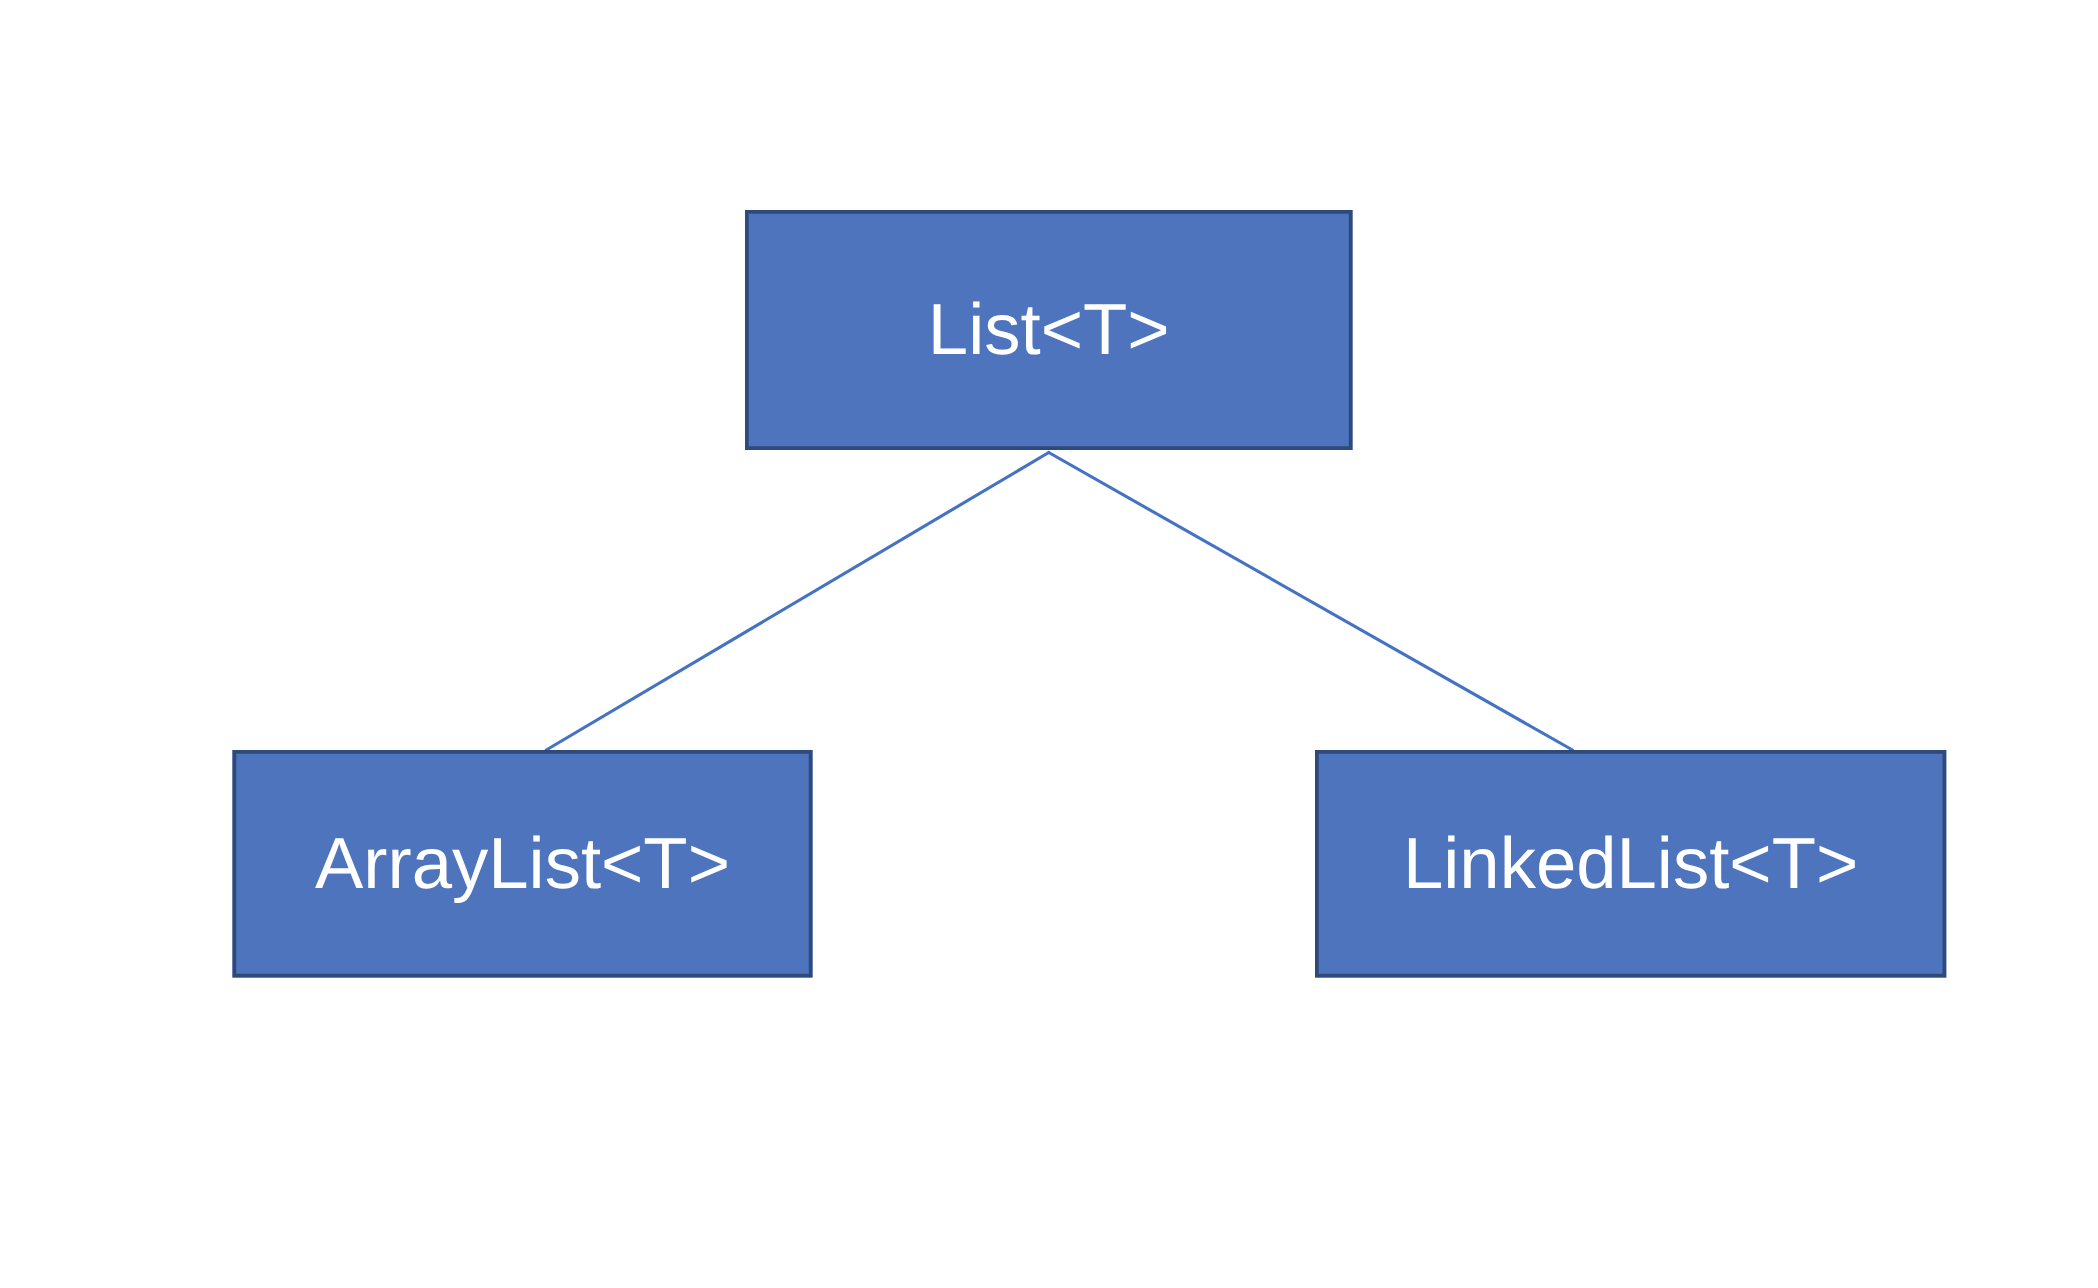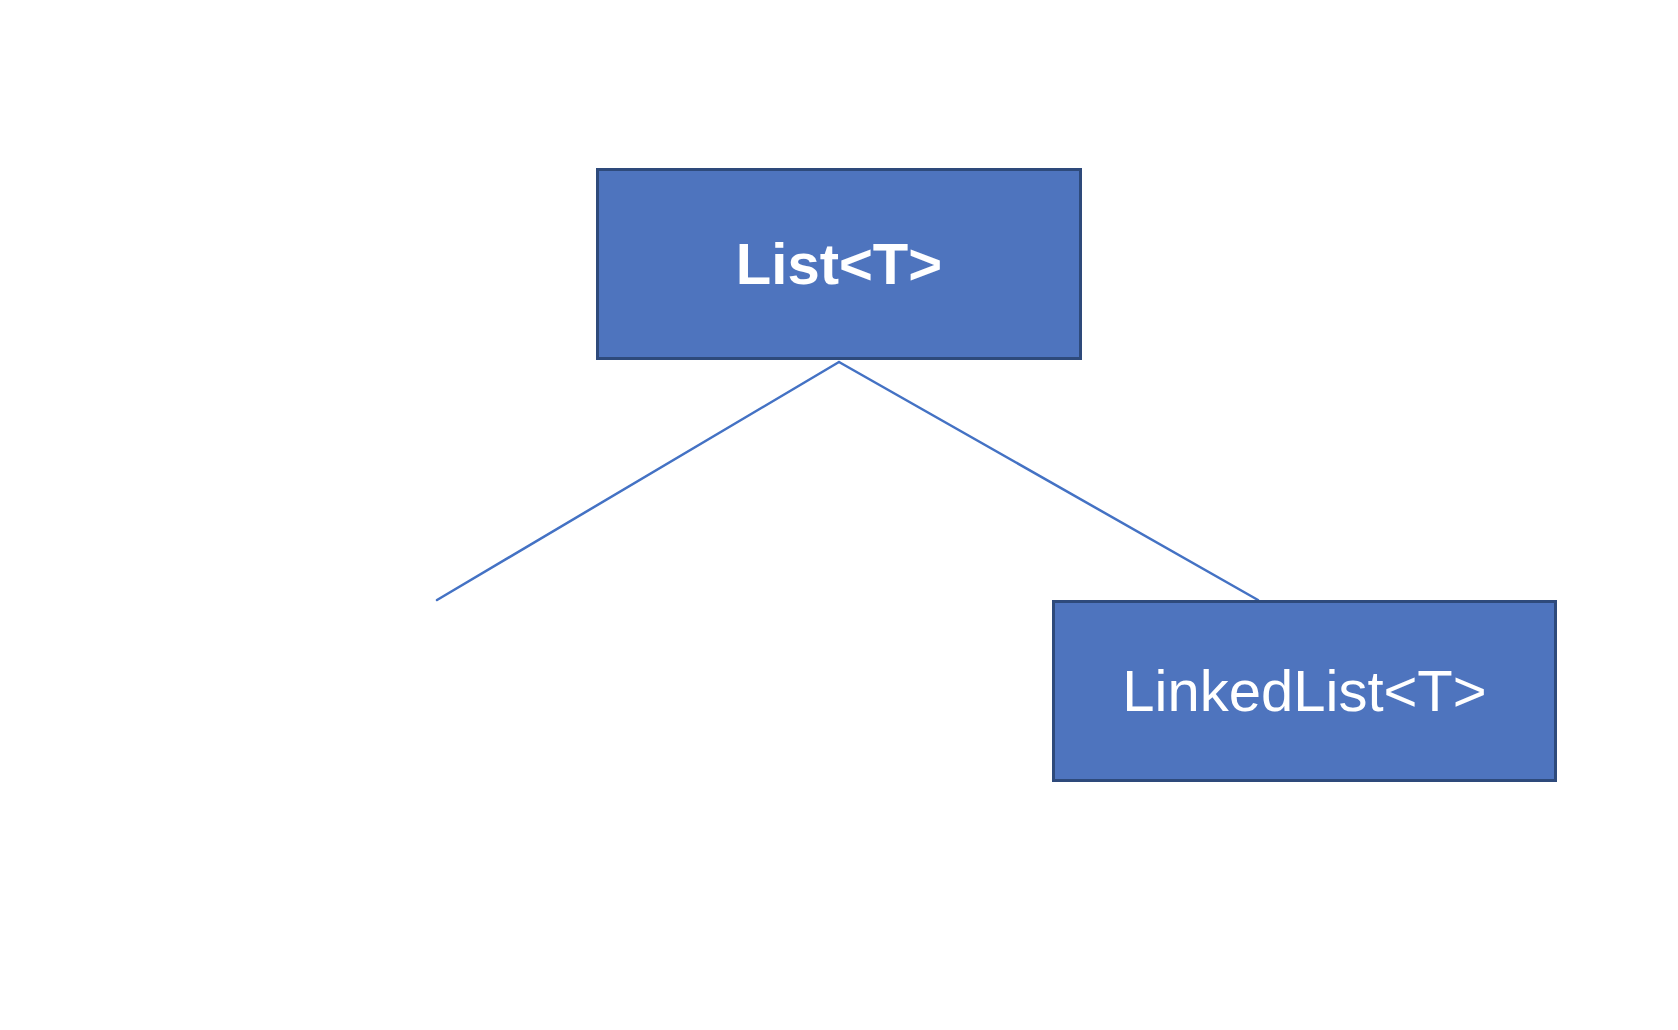--- a/index.html
+++ b/index.html
@@ -70,21 +70,24 @@
 <body>
 
 <div id="canvas" style="background: rgb(255, 255, 255);">
 
   <svg id="connectors" viewBox="0 0 1678 1030" width="1678" height="1030" xmlns="http://www.w3.org/2000/svg">
     <line x1="839" y1="362" x2="437" y2="600" stroke="#4472C4" stroke-width="2.5" stroke-linecap="round"></line>
     <line x1="839" y1="362" x2="1258" y2="600" stroke="#4472C4" stroke-width="2.5" stroke-linecap="round"></line>
   </svg>
 
   <div id="node-root" class="node" style="left: 596px; top: 168px; width: 486px; height: 192px; background: rgb(78, 116, 190); border-color: rgb(46, 74, 123);">
-    <span class="node-label" style="color: rgb(255, 255, 255); font-weight: bold;">List&lt;T&gt;</span>
+    <span class="node-label" style="color: rgb(255, 255, 255);">List&lt;T&gt;</span>
   </div>
 
+  <div id="node-arraylist" class="node" style="left: 186px; top: 600px; width: 464px; height: 182px; background: rgb(78, 116, 190); border-color: rgb(46, 74, 123);">
+    <span class="node-label" style="color: rgb(255, 255, 255);">ArrayList&lt;T&gt;</span>
+  </div>
 
   <div id="node-linkedlist" class="node" style="left: 1008px; top: 600px; width: 505px; height: 182px; background: rgb(78, 116, 190); border-color: rgb(46, 74, 123);">
     <span class="node-label" style="color: rgb(255, 255, 255);">LinkedList&lt;T&gt;</span>
   </div>
 
 </div>
 
 </body></html>

